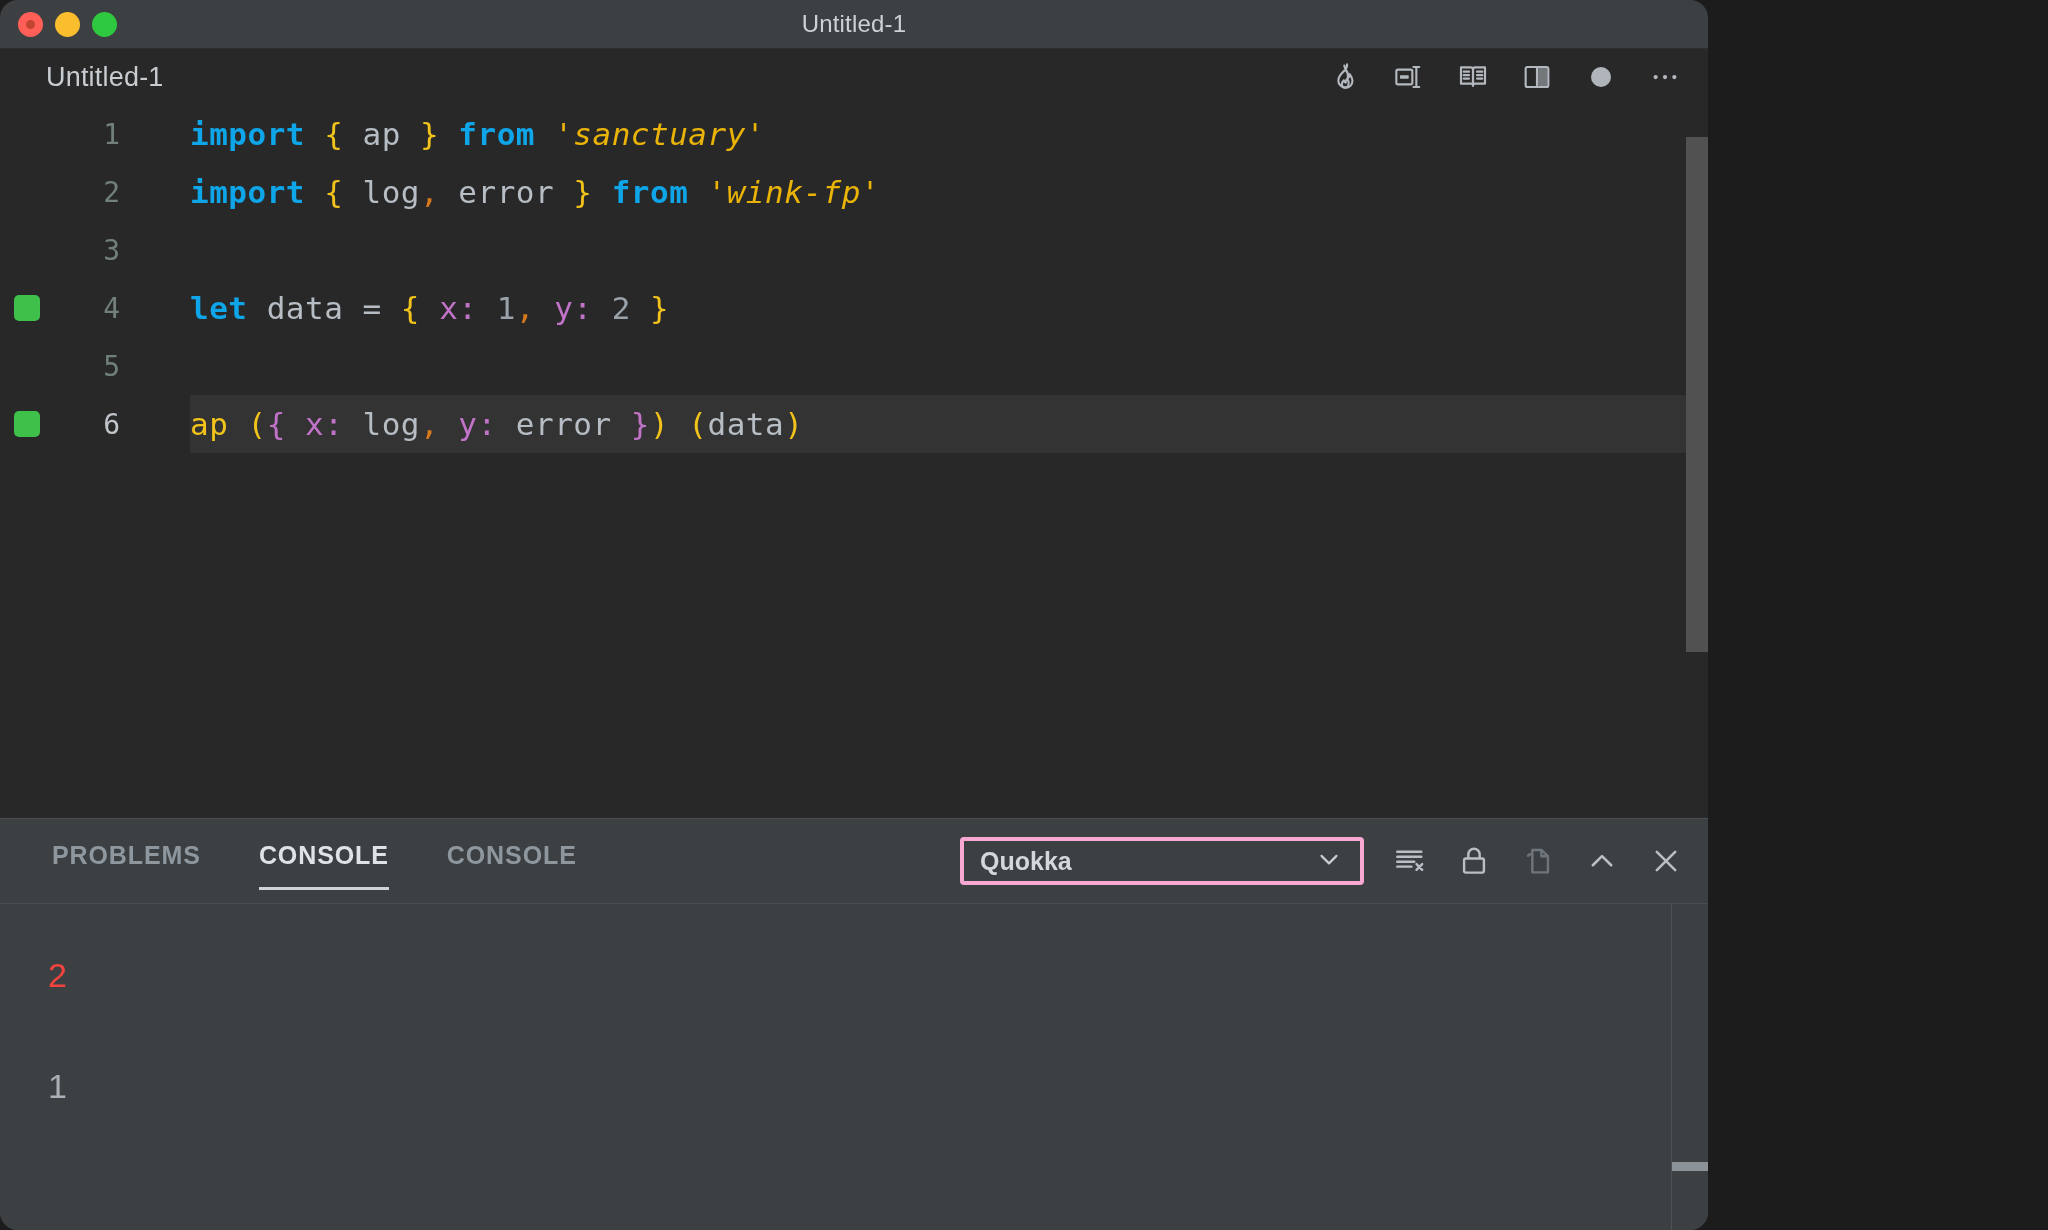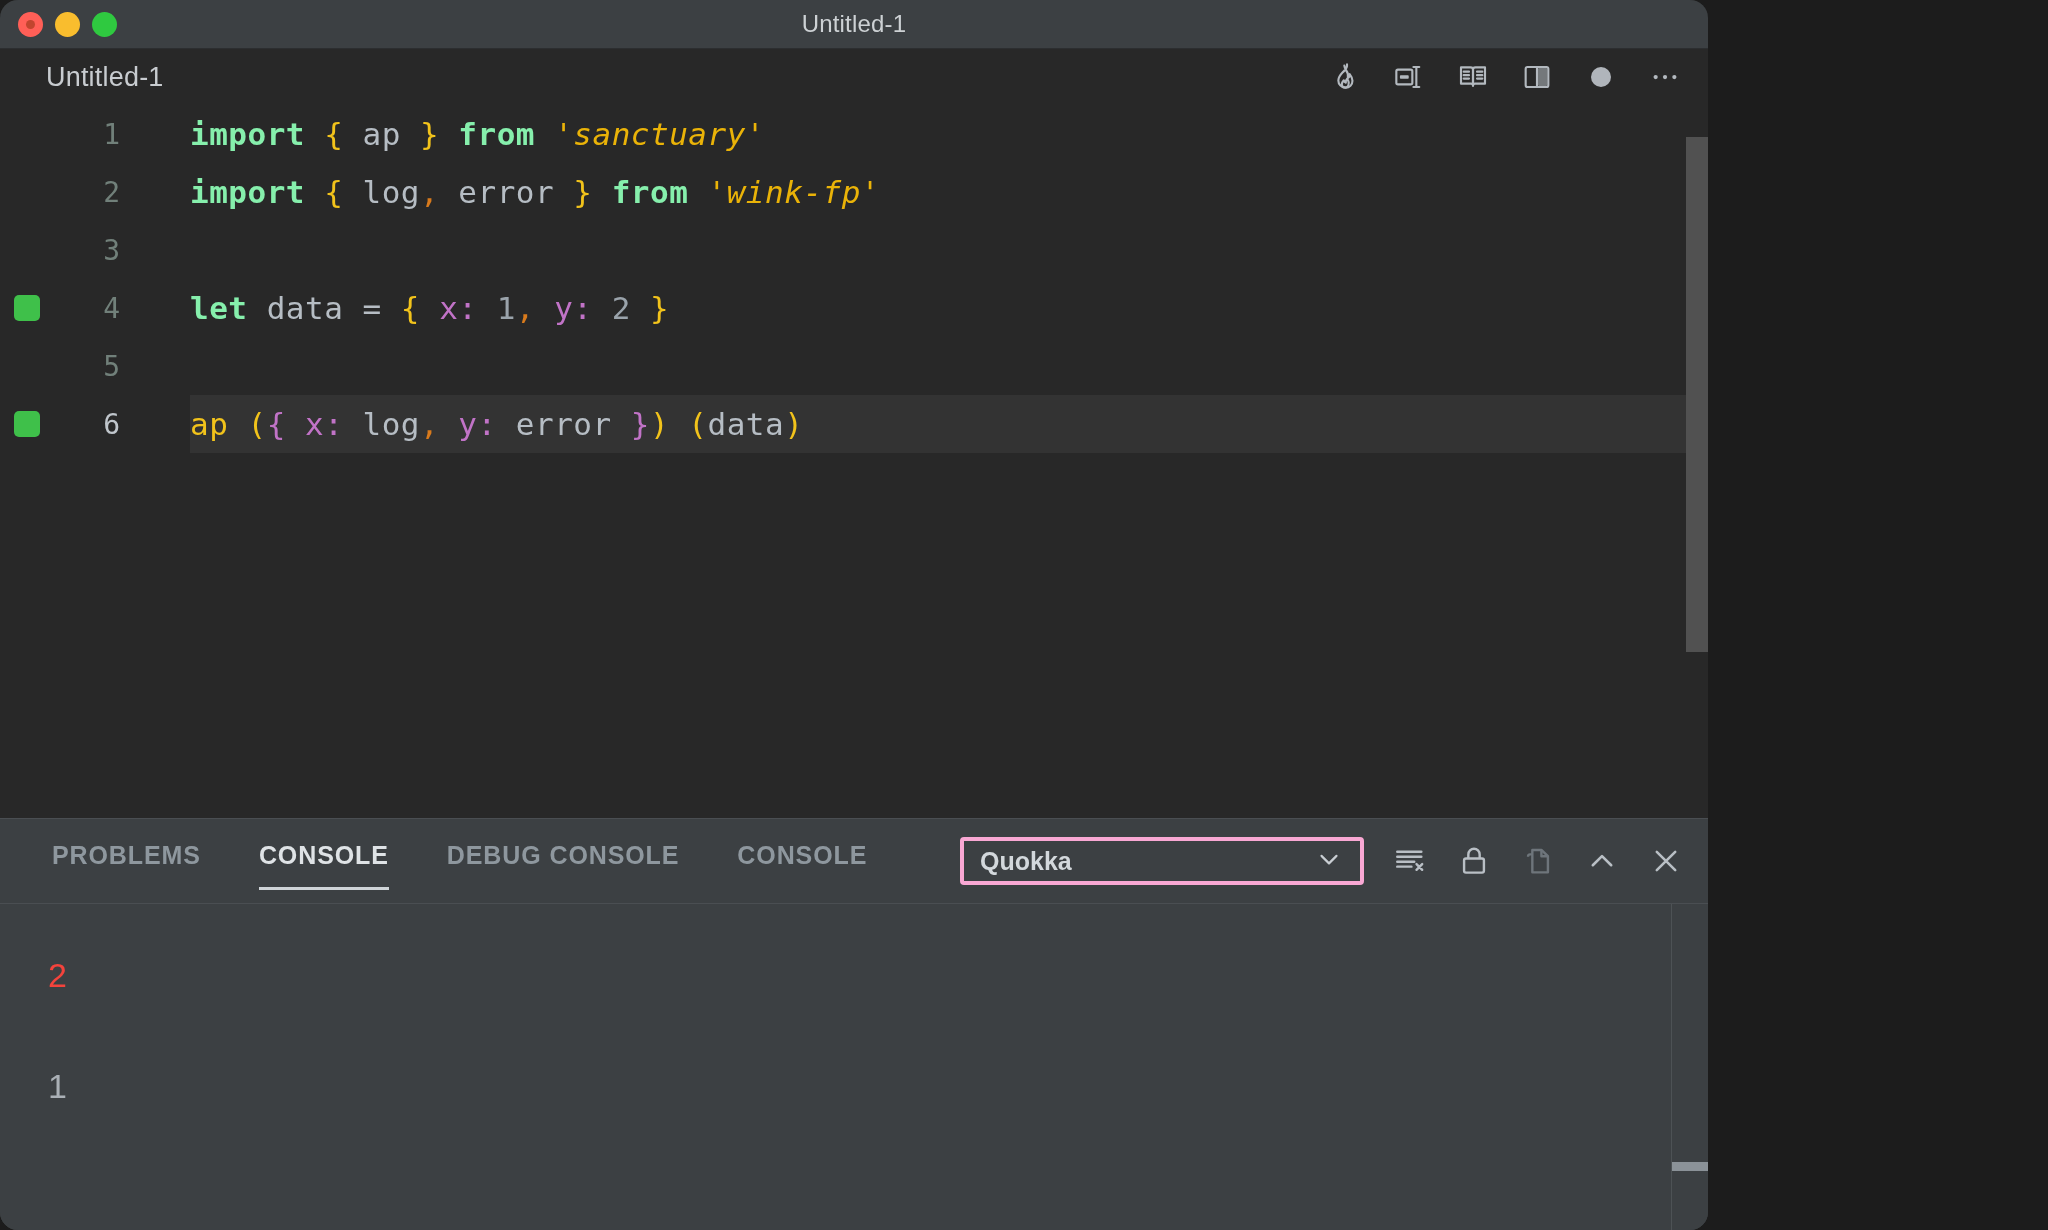--- a/index.html
+++ b/index.html
@@ -144,21 +144,21 @@
   }
   .code-line.active .line-no { color: #c0c6cc; }
   .line-code {
     position: absolute;
     left: 190px;
     font-family: "DejaVu Sans Mono", monospace;
     font-size: 31px;
     white-space: pre;
     letter-spacing: 0.5px;
   }
-  .tok-kw      { color: #86efac; font-weight: bold; }
+  .tok-kw      { color: #0ea5e9; font-weight: bold; }
   .tok-plain   { color: #b6bdc4; }
   .tok-brace-y { color: #f2c31b; }
   .tok-brace-p { color: #c173c7; }
   .tok-str     { color: #eab308; font-style: italic; }
   .tok-prop    { color: #c173c7; }
   .tok-num     { color: #9aa3ab; }
   .tok-punct   { color: #d87a1c; }
   .tok-func    { color: #f2c31b; }
   .tok-op      { color: #b6bdc4; }
 
@@ -373,21 +373,20 @@
     </div>
 
     <div id="editor-scrollbar"></div>
   </div>
 
   <div id="panel">
 
     <div id="panel-header">
       <span class="panel-tab">PROBLEMS</span>
       <span class="panel-tab active">CONSOLE</span>
-      <span class="panel-tab">DEBUG CONSOLE</span>
       <span class="panel-tab">CONSOLE</span>
 
       <div id="panel-controls">
 
         <div id="output-select">
           <span id="output-select-label">Quokka</span>
           <span>
             <svg width="30" height="30" viewBox="0 0 24 24" fill="none" stroke="#c9ced3" stroke-width="1.7" stroke-linecap="round" stroke-linejoin="round">
               <path d="M6 9.5l6 6 6-6"></path>
             </svg>

